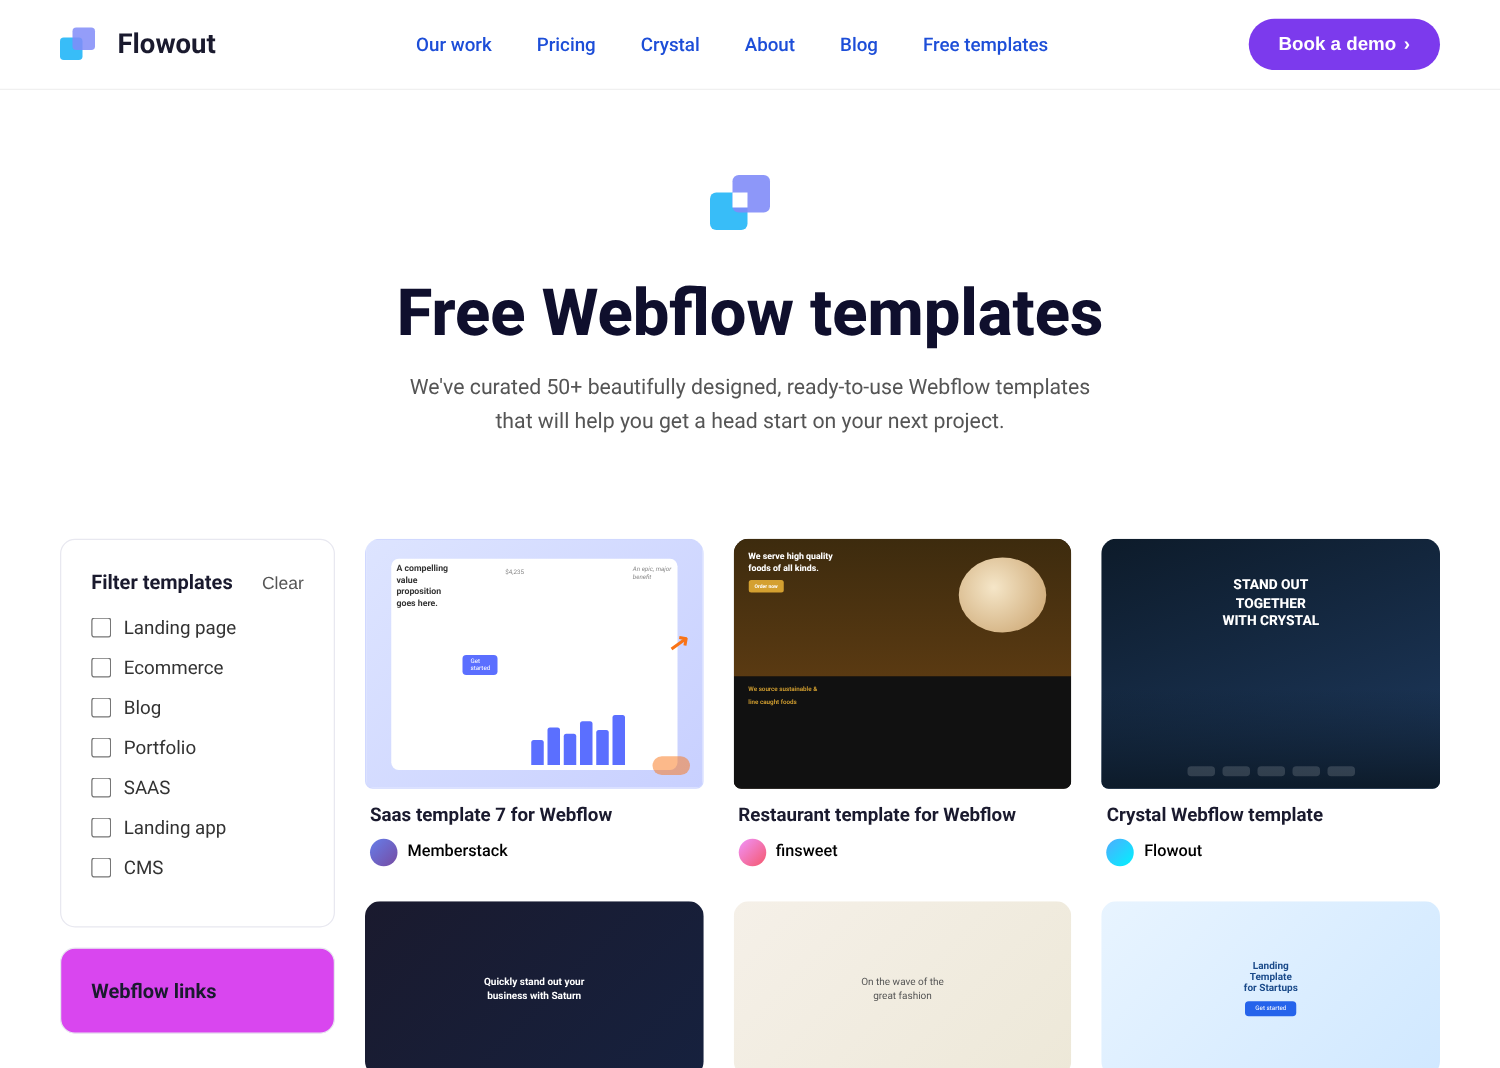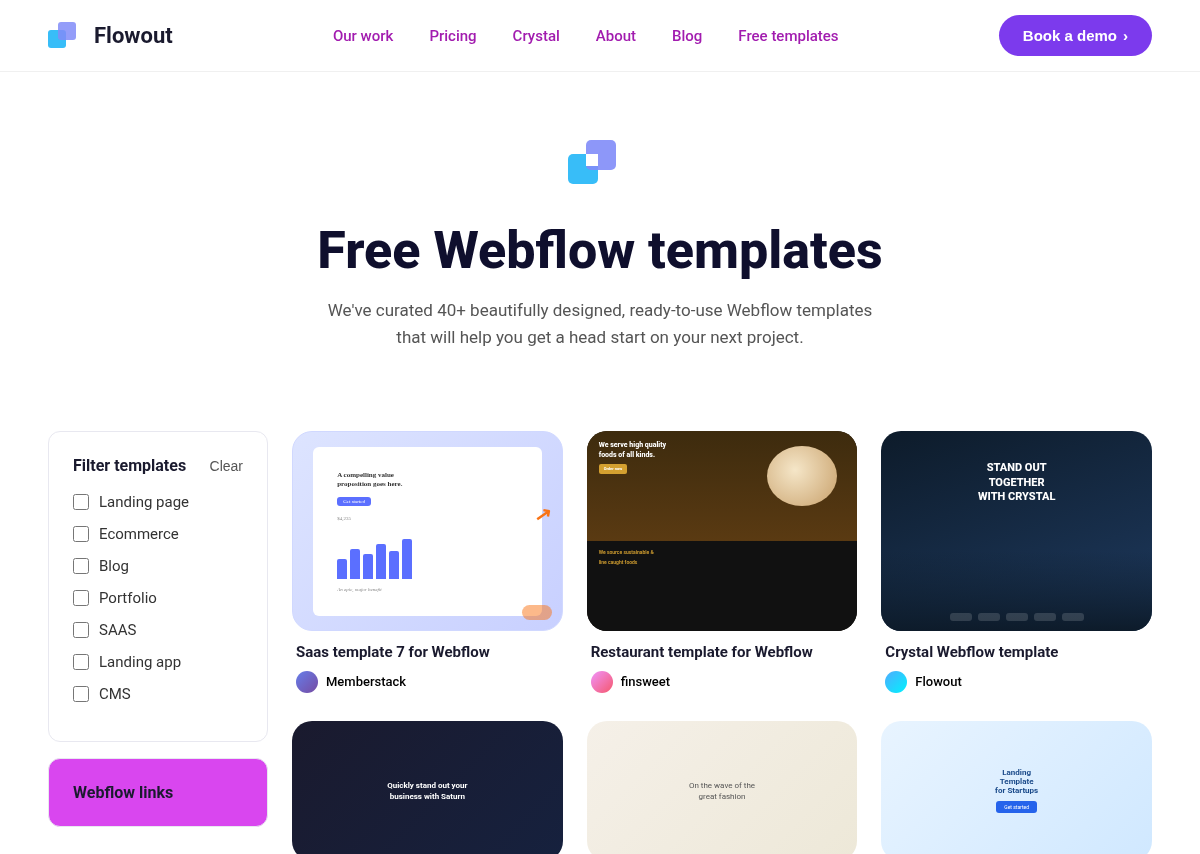--- a/index.html
+++ b/index.html
@@ -30,21 +30,21 @@
       color: #1a1a2e;
     }
     .nav-links {
       display: flex;
       align-items: center;
       gap: 36px;
       list-style: none;
     }
     .nav-links li a {
       text-decoration: none;
-      color: #a21caf;
+      color: #1d4ed8;
       font-size: 15px;
       font-weight: 500;
     }
     .book-demo-btn {
       background: #7c3aed;
       color: #fff;
       border: none;
       border-radius: 999px;
       padding: 12px 24px;
       font-size: 15px;
@@ -160,43 +160,42 @@
     .template-card {
       background: #fff;
       border-radius: 12px;
       overflow: hidden;
       cursor: pointer;
       transition: transform 0.2s, box-shadow 0.2s;
     }
     .template-thumbnail {
       width: 100%;
       height: 200px;
-      border-radius: 20px;
+      border-radius: 6px;
       overflow: hidden;
       position: relative;
     }
     
     .thumb-saas {
       background: linear-gradient(135deg, #dde4ff 0%, #c8d0ff 100%);
       display: flex;
       align-items: center;
       justify-content: center;
       position: relative;
       border: 1px solid #d0d8ff;
     }
     .thumb-saas-inner {
       width: 85%;
       height: 85%;
       background: #fff;
       border-radius: 6px;
-      padding: 24px;
-      display: flex;
-      flex-direction: column;
+      padding: 4px;
+      display: flex;
+      flex-direction: row;
       gap: 6px;
-      font-family: Liberation Serif, serif;
     }
     .thumb-saas-hero-text {
       font-size: 7px;
       color: #333;
       font-weight: 700;
       line-height: 1.3;
     }
     .thumb-saas-cta {
       background: #5b6fff;
       color: #fff;
@@ -441,21 +440,21 @@
 <section class="hero">
   <div class="hero-logo">
     <svg width="64" height="64" viewBox="0 0 64 64" fill="none" xmlns="http://www.w3.org/2000/svg">
       <rect x="0" y="22" width="30" height="30" rx="5" fill="#38bdf8"></rect>
       <rect x="18" y="8" width="30" height="30" rx="5" fill="#818cf8" fill-opacity="0.9"></rect>
 
       <rect x="18" y="22" width="12" height="12" fill="white"></rect>
     </svg>
   </div>
   <h1 class="hero-title">Free Webflow templates</h1>
-  <p class="hero-subtitle">We've curated 40+ beautifully designed, ready-to-use Webflow templates that will help you get a head start on your next project.</p>
+  <p class="hero-subtitle">We've curated 50+ beautifully designed, ready-to-use Webflow templates that will help you get a head start on your next project.</p>
 </section>
 
 <div class="main-content">
 
   <aside class="sidebar">
     <div class="filter-card">
       <div class="filter-header">
         <span class="filter-title">Filter templates</span>
         <button class="clear-btn">Clear</button>
       </div>

